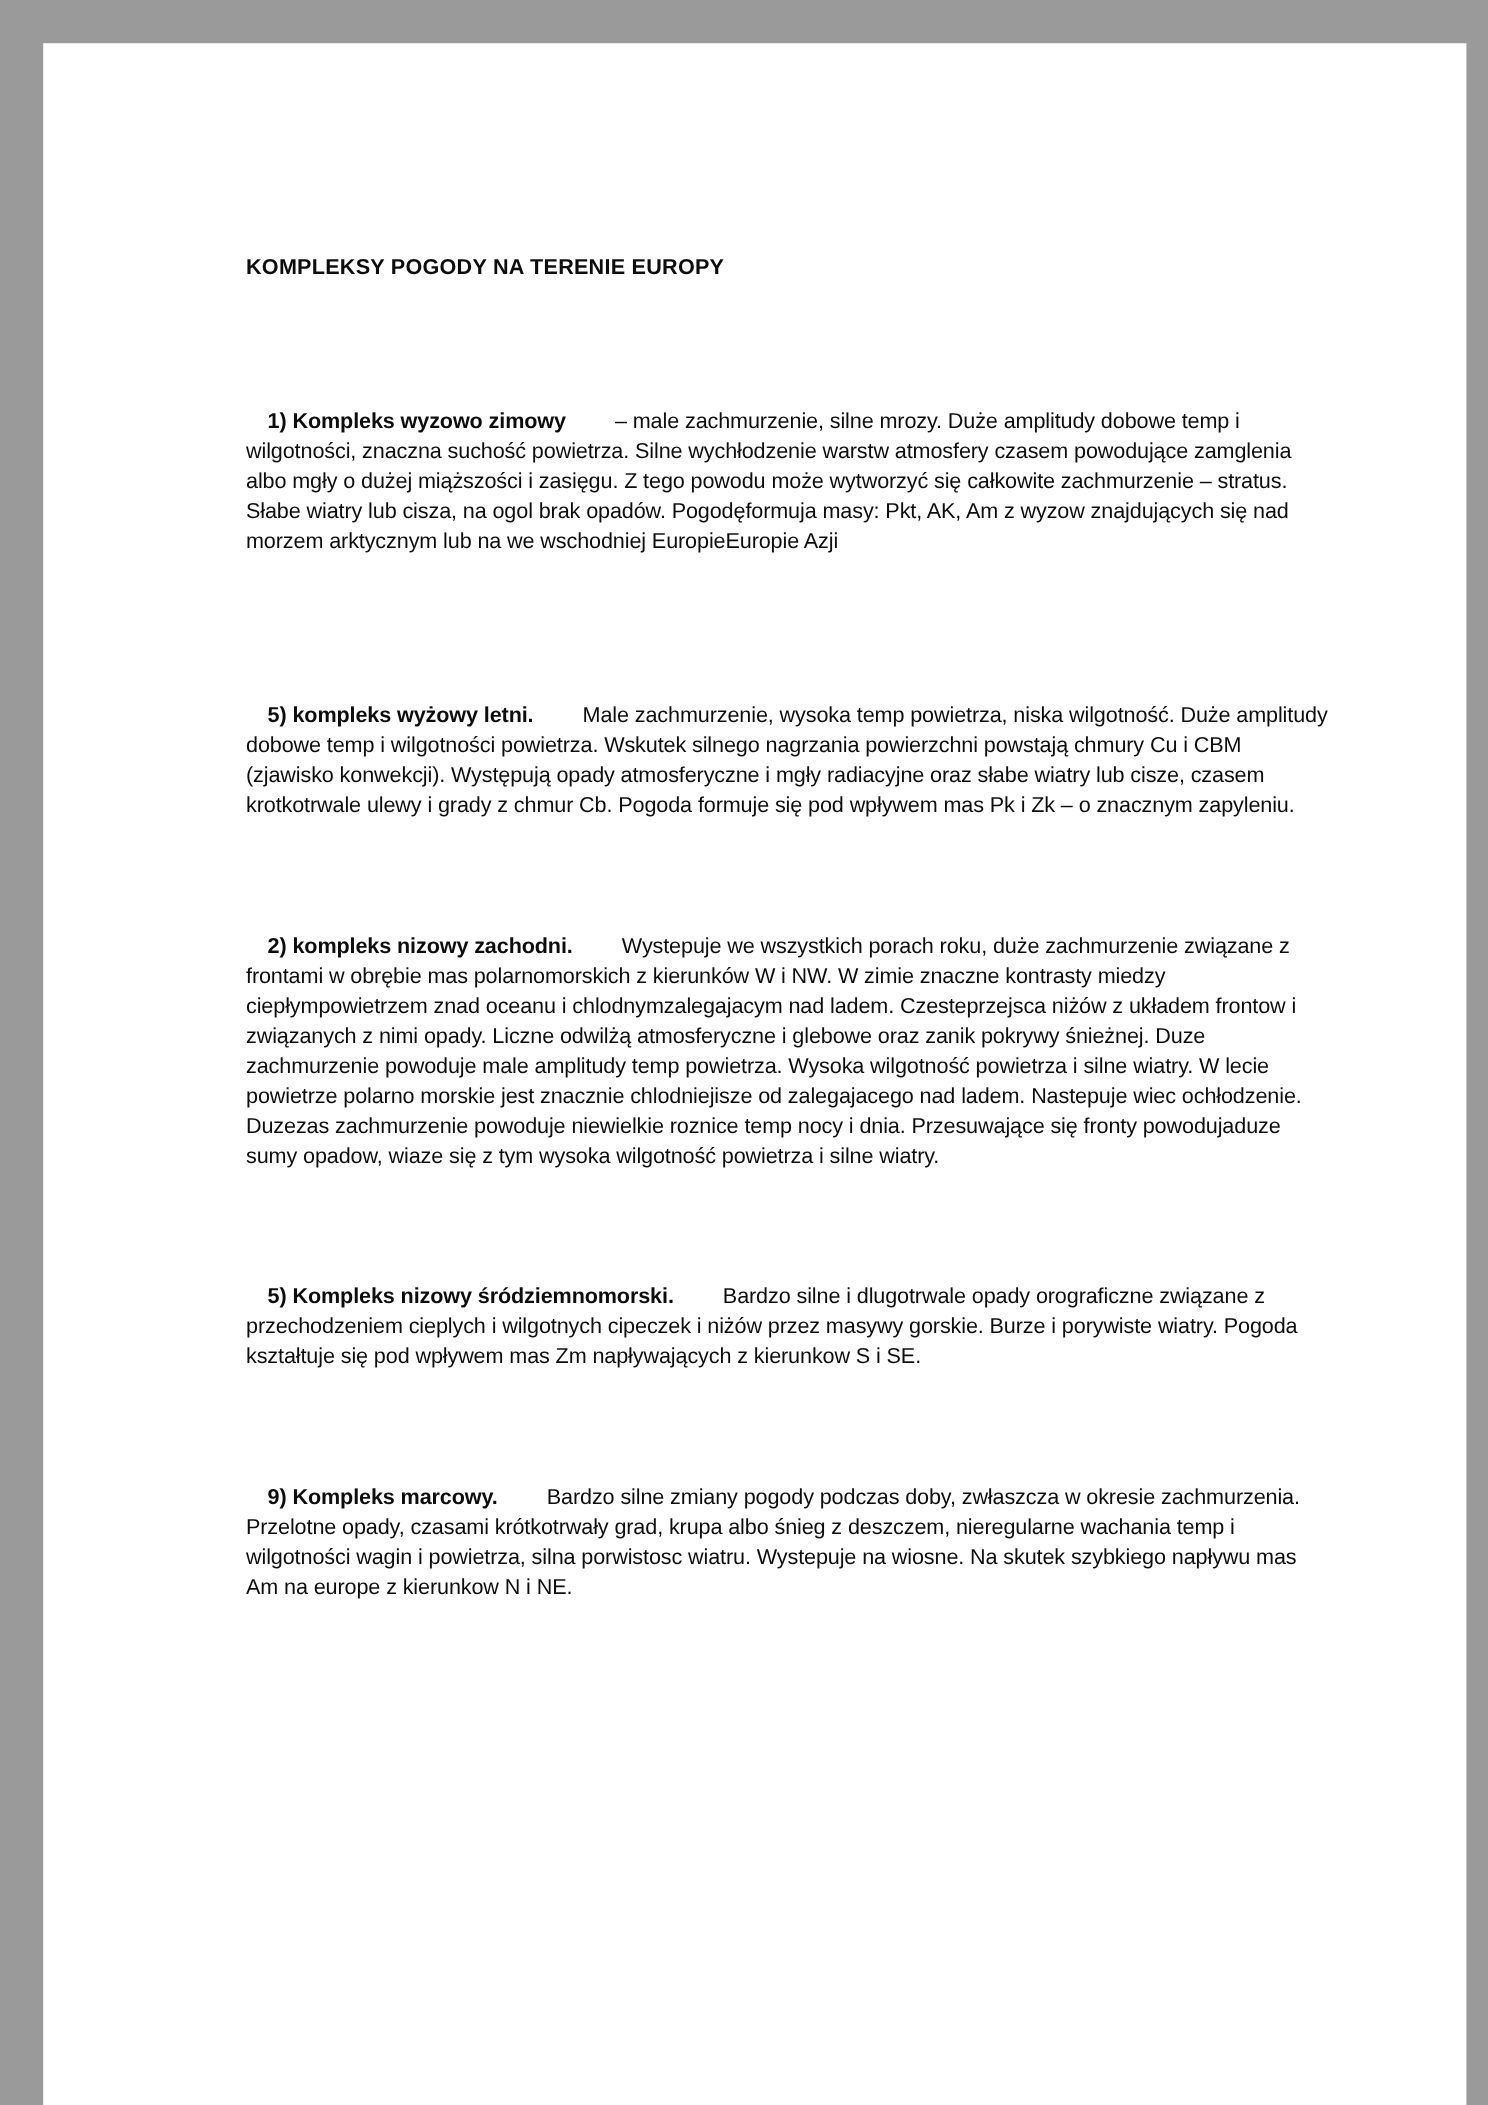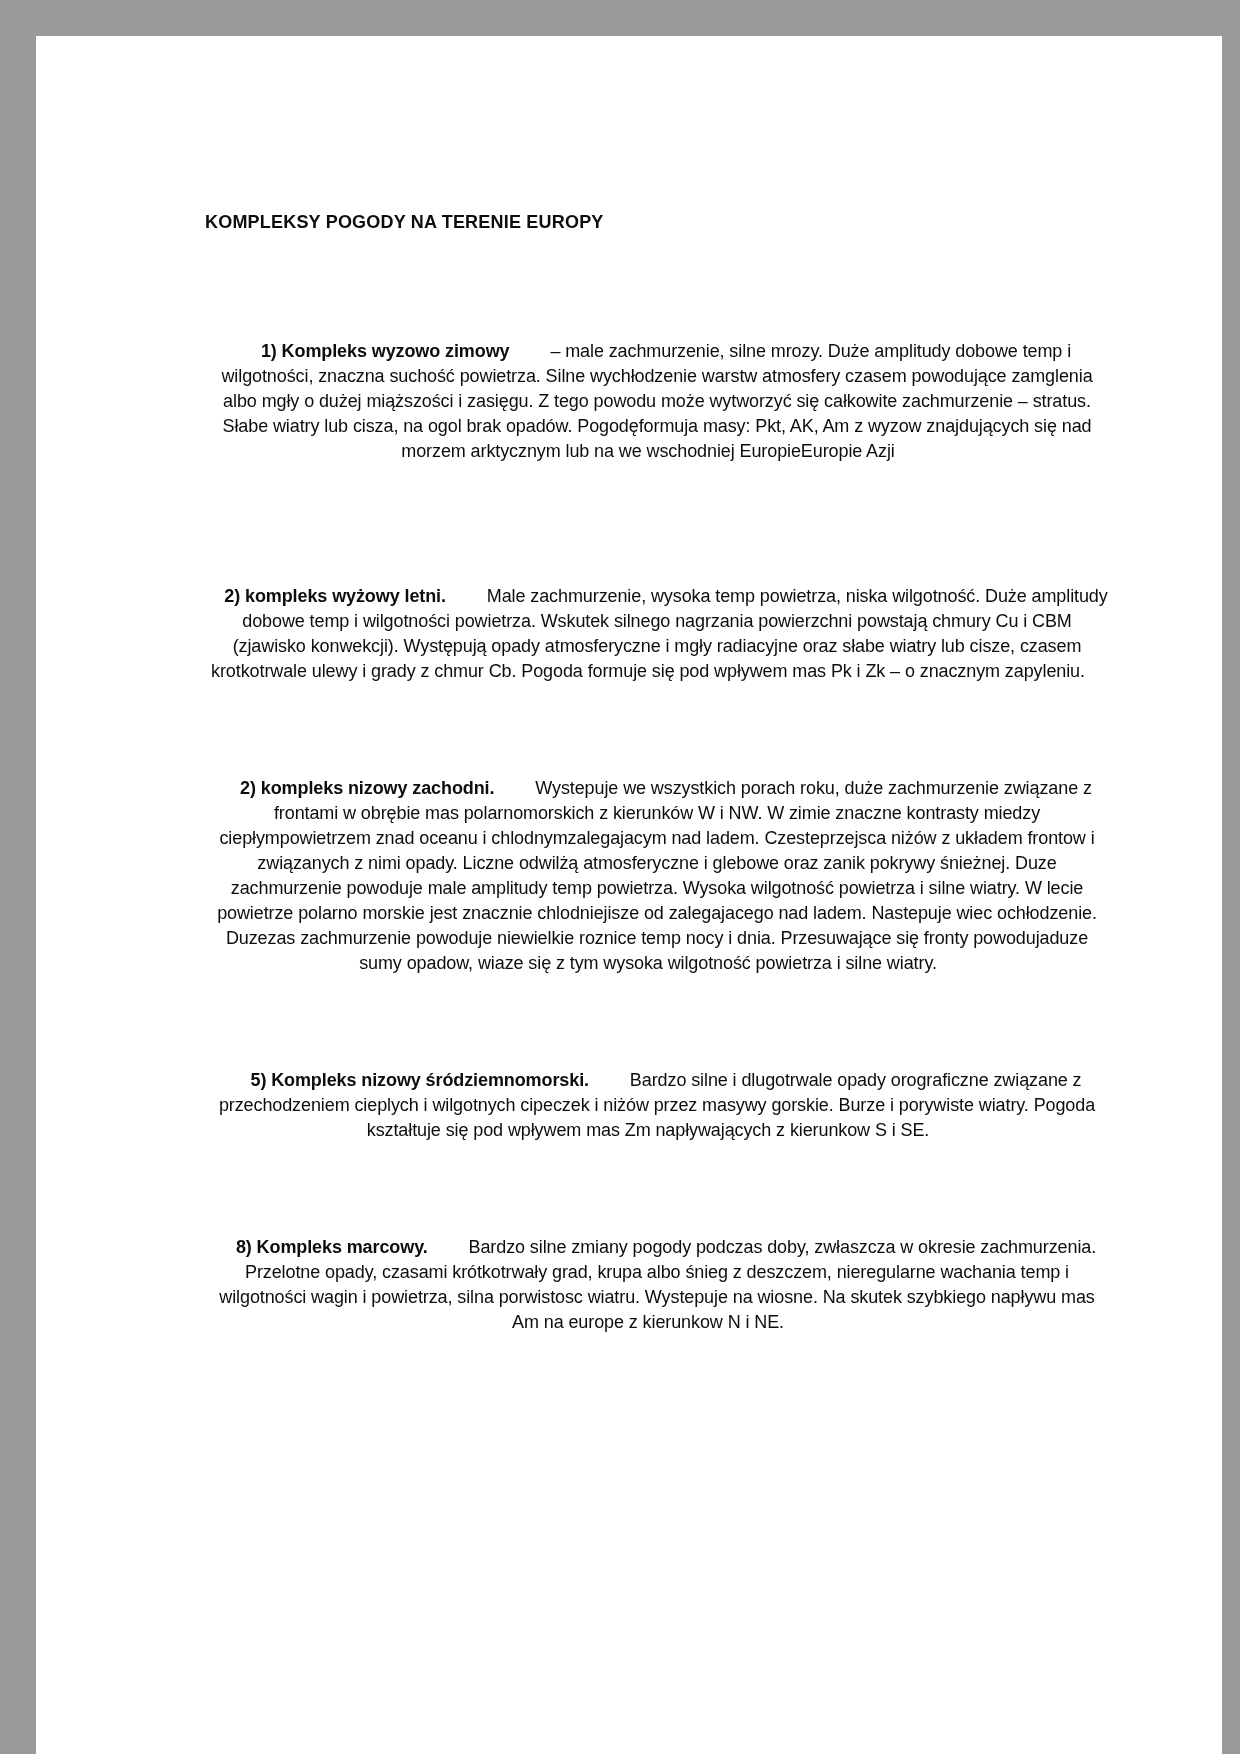--- a/index.html
+++ b/index.html
@@ -25,52 +25,52 @@
     font-weight: bold;
     letter-spacing: 0.2px;
     margin-bottom: 68px;
     line-height: 25px;
   }
   .para {
     font-size: 18px;
     line-height: 25px;
     letter-spacing: -0.1px;
     margin-bottom: 56px;
-    text-align: center;
+    text-align: left;
   }
   .para .lead { font-weight: bold; }
   .para.gap-large { margin-bottom: 84px; }
 </style>
 </head>
 <body>
 
 <div class="page">
   <div class="content">
 
     <h1 class="doc-title">KOMPLEKSY POGODY NA TERENIE EUROPY</h1>
 
     <p class="para gap-large">
       <strong class="lead">1) Kompleks wyzowo zimowy</strong>
       <span class="body-text">– male zachmurzenie, silne mrozy. Duże amplitudy dobowe temp i wilgotności, znaczna suchość powietrza. Silne wychłodzenie warstw atmosfery czasem powodujące zamglenia albo mgły o dużej miąższości i zasięgu. Z tego powodu może wytworzyć się całkowite zachmurzenie – stratus. Słabe wiatry lub cisza, na ogol brak opadów. Pogodęformuja masy: Pkt, AK, Am z wyzow znajdujących się nad morzem arktycznym lub na we wschodniej EuropieEuropie Azji</span>
     </p>
 
     <p class="para">
-      <strong class="lead">2) kompleks wyżowy letni.</strong>
+      <strong class="lead">5) kompleks wyżowy letni.</strong>
       <span class="body-text">Male zachmurzenie, wysoka temp powietrza, niska wilgotność. Duże amplitudy dobowe temp i wilgotności powietrza. Wskutek silnego nagrzania powierzchni powstają chmury Cu i CBM (zjawisko konwekcji). Występują opady atmosferyczne i mgły radiacyjne oraz słabe wiatry lub cisze, czasem krotkotrwale ulewy i grady z chmur Cb. Pogoda formuje się pod wpływem mas Pk i Zk – o znacznym zapyleniu.</span>
     </p>
 
     <p class="para">
       <strong class="lead">2) kompleks nizowy zachodni.</strong>
       <span class="body-text">Wystepuje we wszystkich porach roku, duże zachmurzenie związane z frontami w obrębie mas polarnomorskich z kierunków W i NW. W zimie znaczne kontrasty miedzy ciepłympowietrzem znad oceanu i chlodnymzalegajacym nad ladem. Czesteprzejsca niżów z układem frontow i związanych z nimi opady. Liczne odwilżą atmosferyczne i glebowe oraz zanik pokrywy śnieżnej. Duze zachmurzenie powoduje male amplitudy temp powietrza. Wysoka wilgotność powietrza i silne wiatry. W lecie powietrze polarno morskie jest znacznie chlodniejisze od zalegajacego nad ladem. Nastepuje wiec ochłodzenie. Duzezas zachmurzenie powoduje niewielkie roznice temp nocy i dnia. Przesuwające się fronty powodujaduze sumy opadow, wiaze się z tym wysoka wilgotność powietrza i silne wiatry.</span>
     </p>
 
     <p class="para">
       <strong class="lead">5) Kompleks nizowy śródziemnomorski.</strong>
       <span class="body-text">Bardzo silne i dlugotrwale opady orograficzne związane z przechodzeniem cieplych i wilgotnych cipeczek i niżów przez masywy gorskie. Burze i porywiste wiatry. Pogoda kształtuje się pod wpływem mas Zm napływających z kierunkow S i SE.</span>
     </p>
 
     <p class="para">
-      <strong class="lead">8) Kompleks marcowy.</strong>
+      <strong class="lead">9) Kompleks marcowy.</strong>
       <span class="body-text">Bardzo silne zmiany pogody podczas doby, zwłaszcza w okresie zachmurzenia. Przelotne opady, czasami krótkotrwały grad, krupa albo śnieg z deszczem, nieregularne wachania temp i wilgotności wagin i powietrza, silna porwistosc wiatru. Wystepuje na wiosne. Na skutek szybkiego napływu mas Am na europe z kierunkow N i NE.</span>
     </p>
 
   </div>
 </div>
 
 </body></html>

